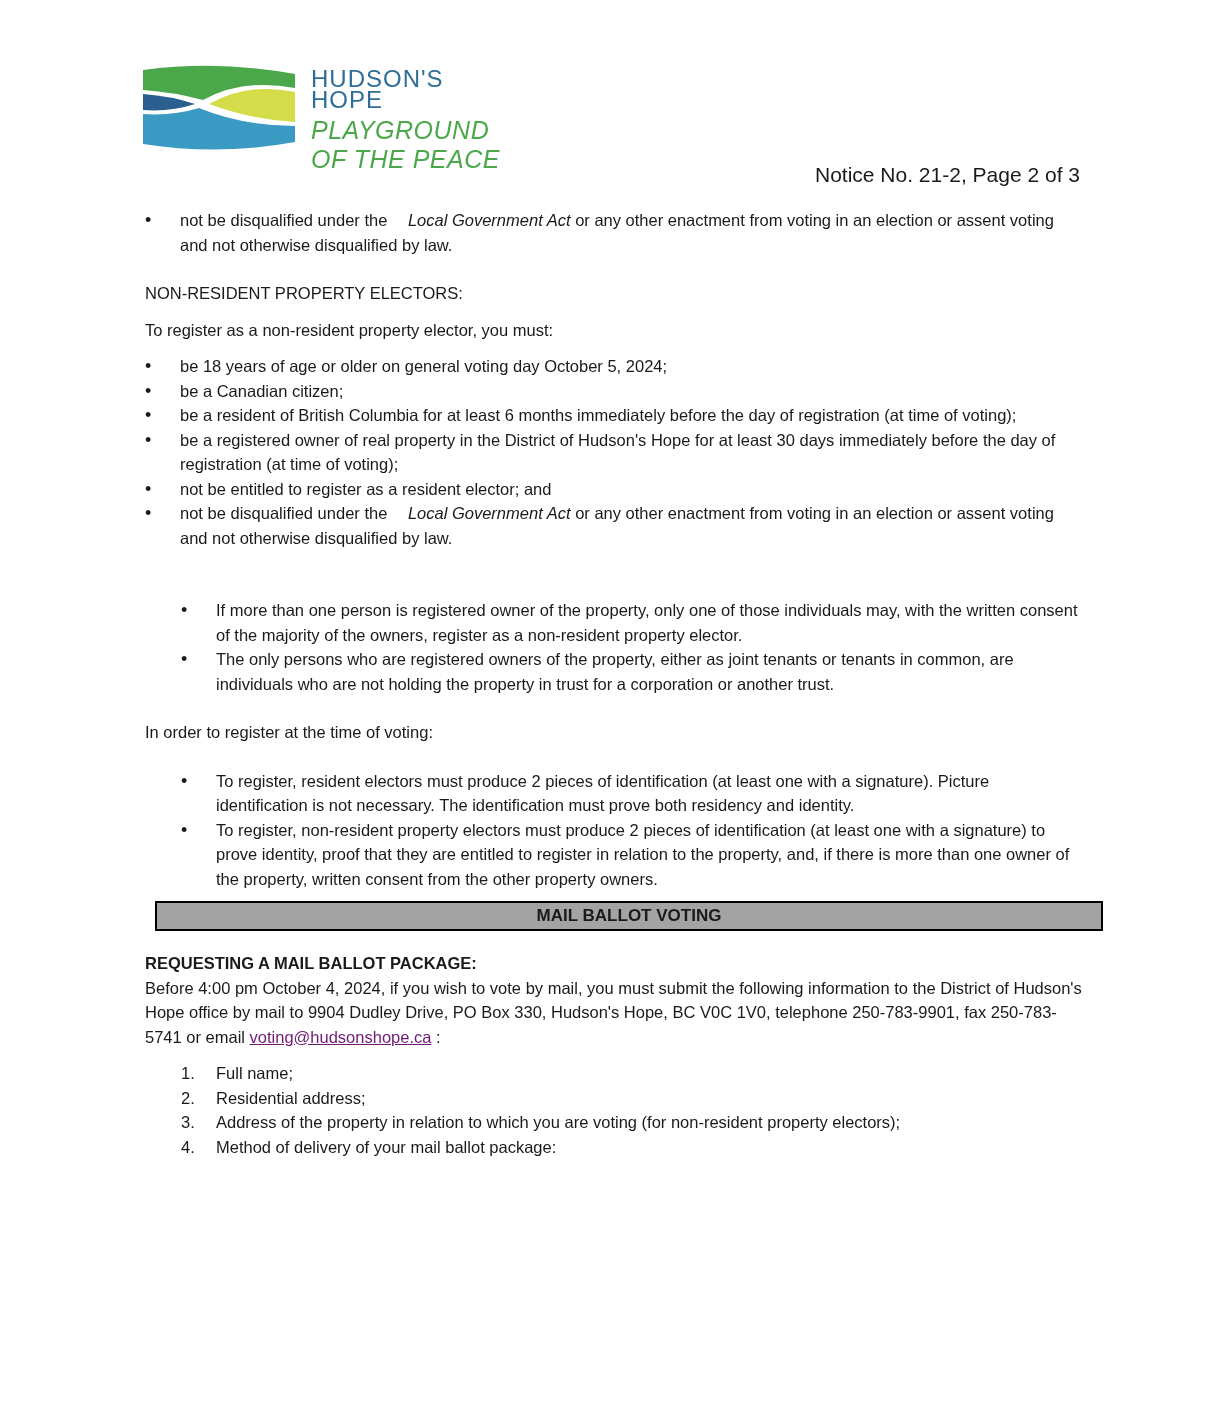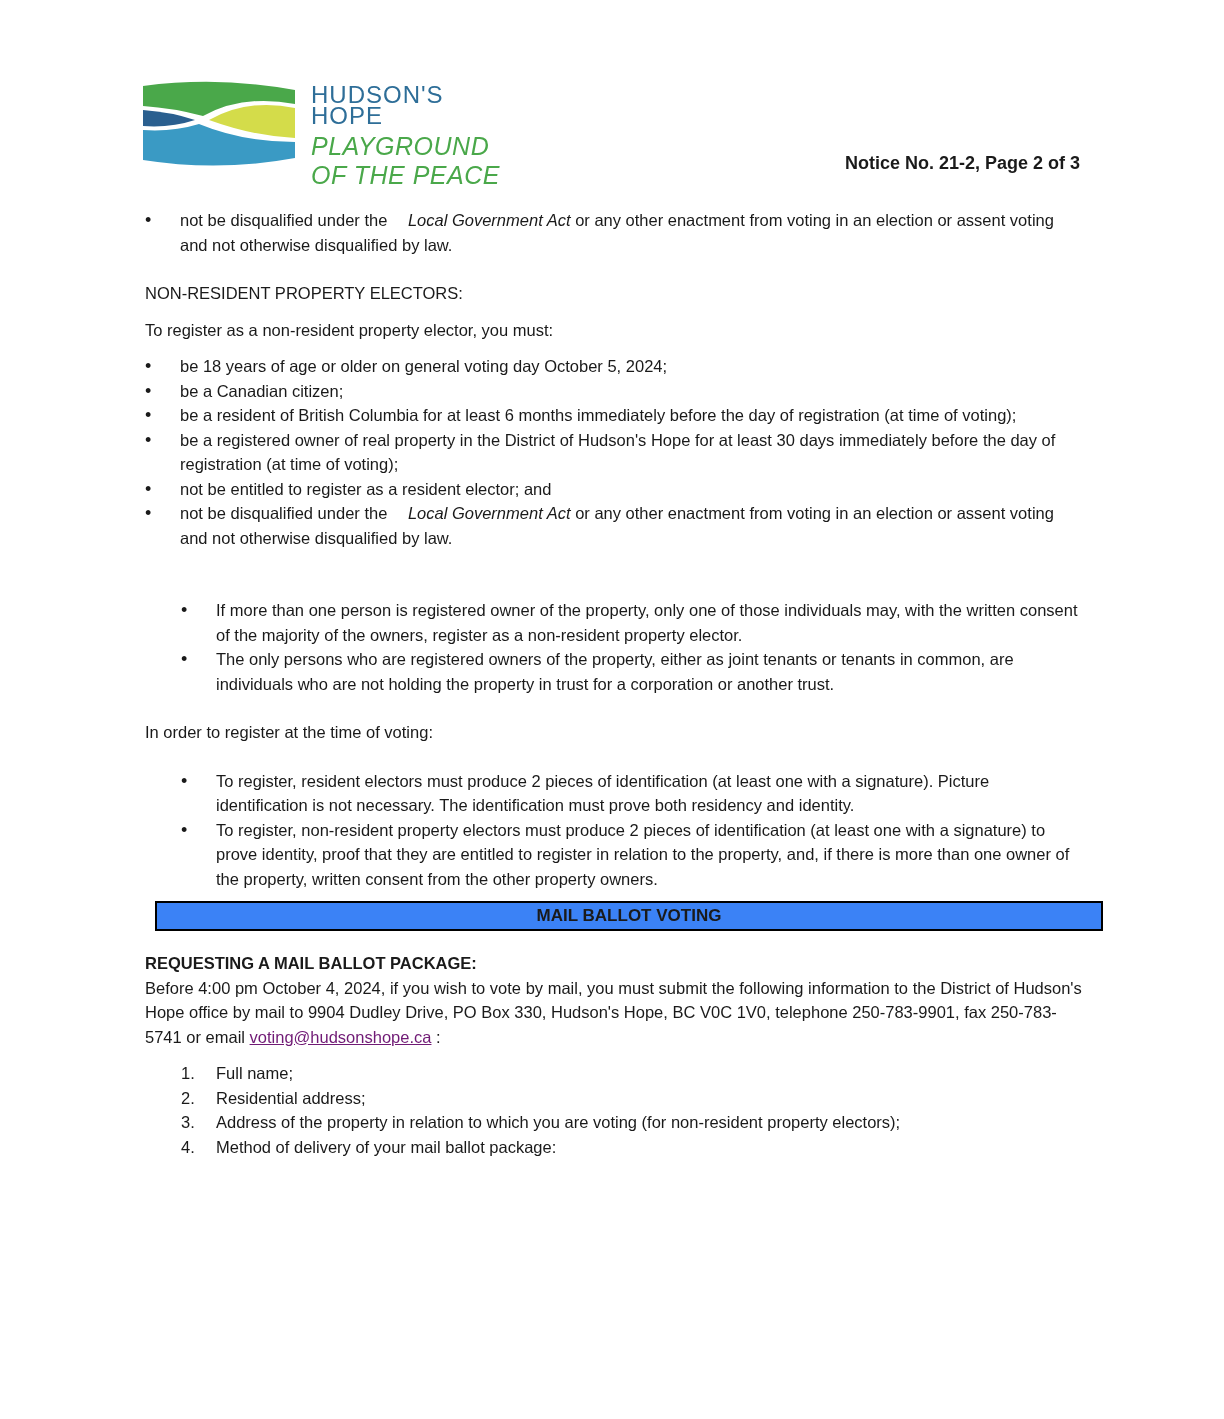--- a/index.html
+++ b/index.html
@@ -1,38 +1,38 @@
 <!DOCTYPE html>
 <html><head>
 <meta charset="utf-8">
 <style>
   html, body { margin: 0; padding: 0; background: #ffffff; }
   body { width: 1224px; height: 1419px; position: relative; overflow: hidden;
          font-family: "Liberation Sans", "DejaVu Sans", sans-serif; color: #1a1a1a; }
   .page { position: absolute; left: 0; top: 0; width: 1224px; height: 1419px; }
-  .logo { position: absolute; left: 143px; top: 80px; width: 380px; height: 90px; }
+  .logo { position: absolute; left: 143px; top: 64px; width: 380px; height: 90px; }
   .logo-mark { position: absolute; left: 0; top: 0; width: 152px; height: 86px; }
   .logo-title { position: absolute; left: 168px; top: 4px; color: #2e6e98;
                 font-size: 24px; line-height: 21px; font-weight: normal; letter-spacing: 1px; }
   .logo-title div { height: 21px; }
   .logo-tagline { position: absolute; left: 168px; top: 52px; color: #4aa84a;
                   font-size: 25px; letter-spacing: 0.5px; font-style: italic; }
-  .notice { position: absolute; right: 144px; top: 153px; font-size: 18px; font-weight: bold; }
+  .notice { position: absolute; right: 144px; top: 163px; font-size: 21px; }
   .body { position: absolute; left: 145px; top: 208px; width: 940px; font-size: 16.5px; line-height: 24.5px; }
   ul.b { list-style: none; margin: 0; padding: 0; }
   ul.b li { position: relative; padding-left: 35px; }
   ul.b li::before { content: "\2022"; position: absolute; left: 0; top: 0; font-size: 18px; }
   ul.b2 { list-style: none; margin: 0; padding: 0 0 0 36px; }
   ul.b2 li { position: relative; padding-left: 35px; }
   ul.b2 li::before { content: "\2022"; position: absolute; left: 0; top: 0; font-size: 18px; }
   p { margin: 0; }
   .gap-s { height: 12px; }
   .gap-m { height: 24px; }
   .gap-h { height: 20px; }
-  .banner { margin: 10px 0 0 10px; width: 944px; height: 26px; background: #3b82f6;
+  .banner { margin: 10px 0 0 10px; width: 944px; height: 26px; background: #a3a3a3;
             border: 2px solid #000; text-align: center; font-weight: bold; font-size: 17px; line-height: 26px; box-sizing: content-box; }
   .bold { font-weight: bold; }
   ol.n { margin: 0; padding: 0 0 0 36px; list-style: none; }
   ol.n li { position: relative; padding-left: 35px; }
   ol.n li .num { position: absolute; left: 0; top: 0; }
   a.link { color: #701a75; text-decoration: underline; }
   i { font-style: italic; margin-left: 16px; }
 </style>
 </head>
 <body>

